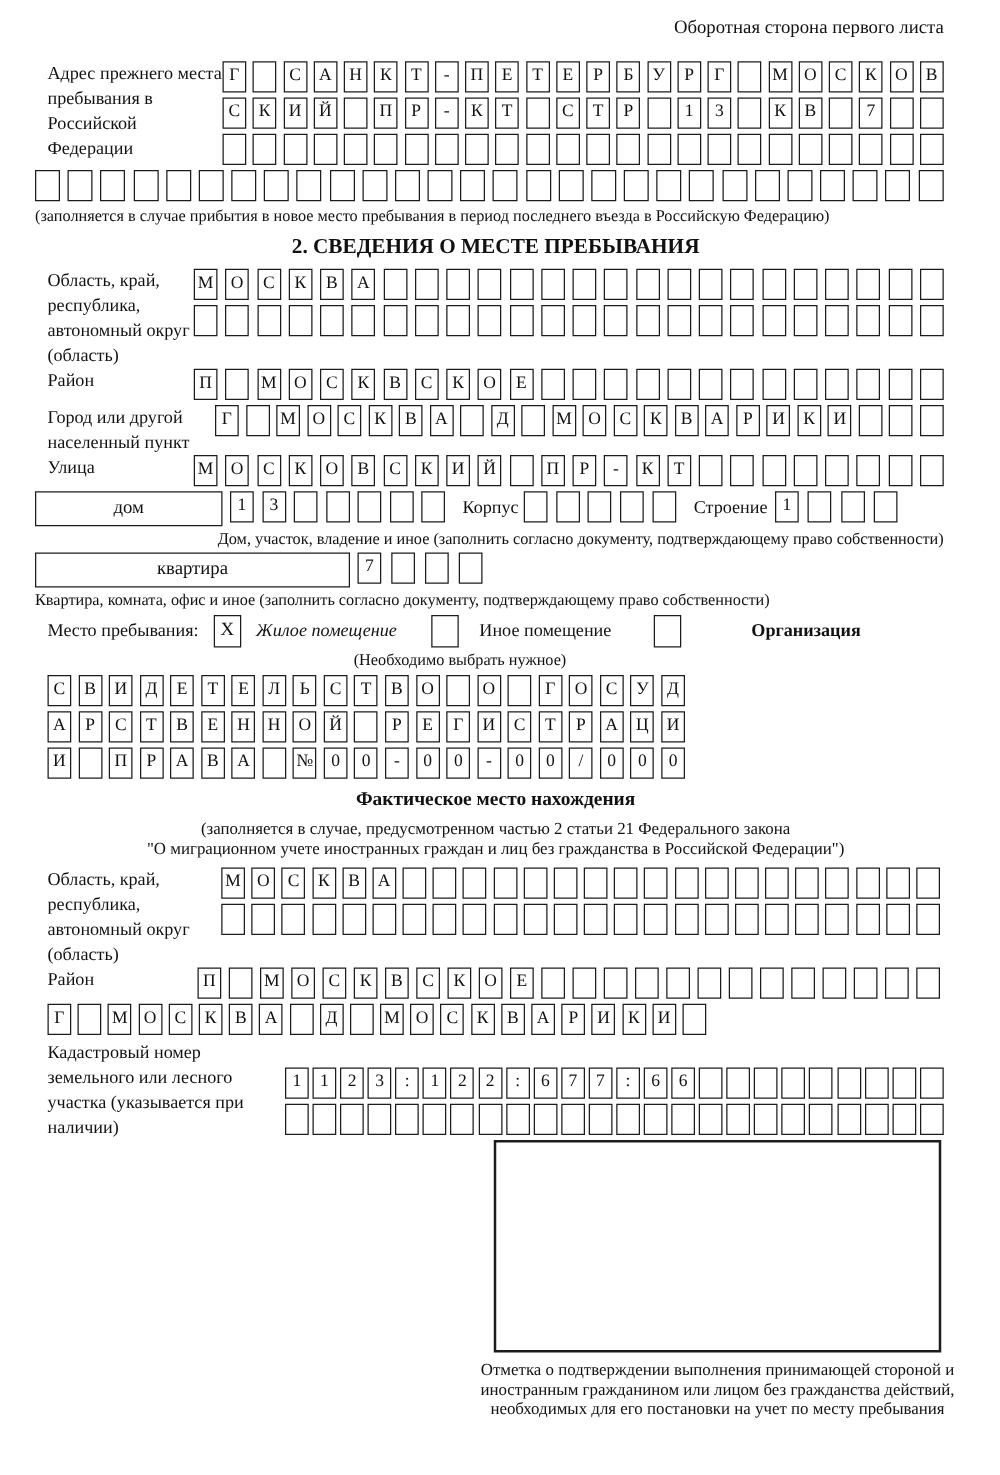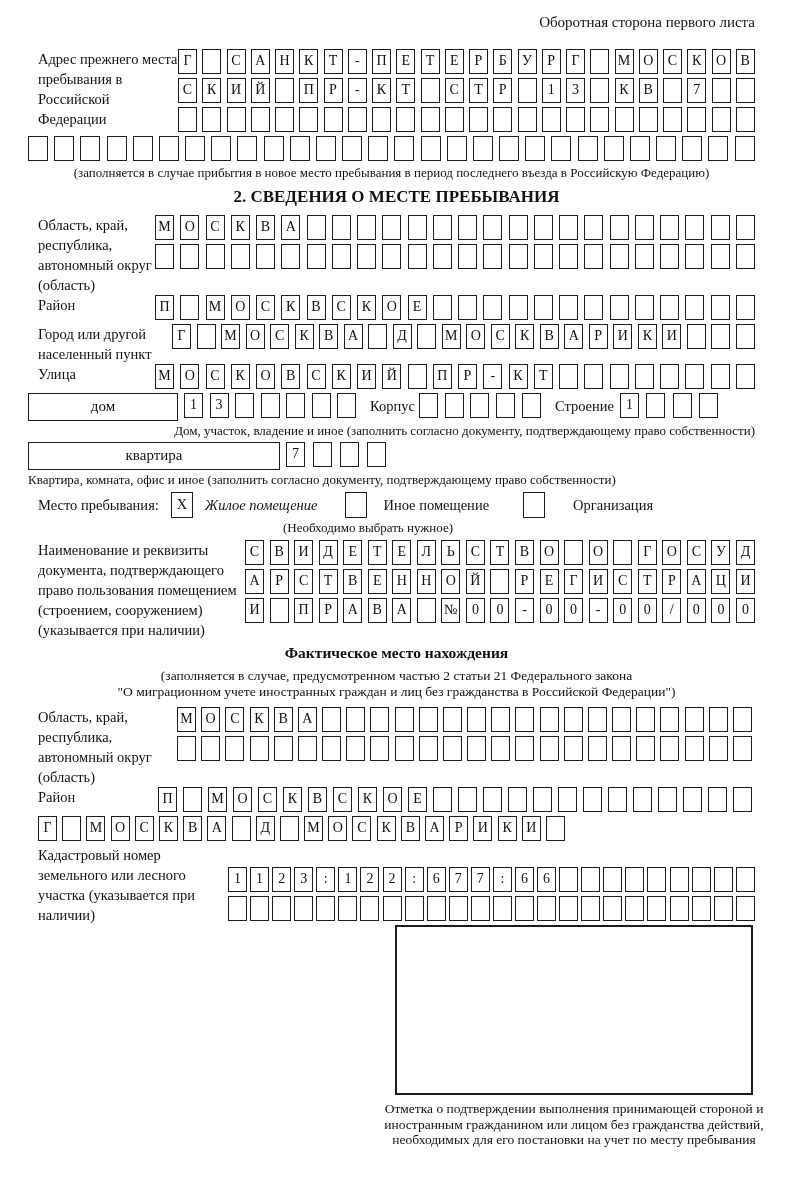--- a/index.html
+++ b/index.html
@@ -6,21 +6,21 @@
   body{width:800px;height:1180px;color:#111;font-family:"Liberation Serif",serif;overflow:hidden;}
   .page{box-sizing:border-box;width:800px;height:1180px;padding:14px 45px 0 38px;position:relative;}
   .corner-note{text-align:right;font-size:15px;margin-bottom:18px;}
   .field{display:flex;align-items:flex-start;}
   .flabel{font-size:14.5px;line-height:20px;flex:0 0 auto;}
   .fgrids{flex:0 0 auto;}
   .grid-row{display:flex;justify-content:space-between;margin-bottom:4px;}
   .cell{box-sizing:border-box;flex:0 0 19px;width:19px;height:25px;border:1.8px solid #1c1c1c;
         text-align:center;font-size:14px;line-height:21px;font-family:"Liberation Serif",serif;}
   .cell-wide{flex-basis:20px;width:20px;}
-  .note{font-size:13px;text-align:center;margin:2px 0 2px -10px;width:727px;}
+  .note{font-size:13px;margin:2px 0 2px -10px;width:727px;}
   .sec-title{font-size:17px;font-weight:bold;text-align:center;margin:6px 0 8px 0;}
   .widebox{box-sizing:border-box;height:28px;border:1.8px solid #1c1c1c;text-align:center;
            font-size:15px;line-height:25px;flex:0 0 auto;}
   .inline-row{display:flex;align-items:flex-start;margin-bottom:2px;}
   .inline-label{font-size:14.5px;line-height:26px;}
   .chk{box-sizing:border-box;width:22px;height:26px;border:1.8px solid #1c1c1c;display:inline-block;
        text-align:center;font-size:15px;line-height:23px;flex:0 0 auto;}
   .small-note{font-size:13px;text-align:center;}
   .center-note{font-size:13.5px;text-align:center;line-height:15.5px;}
   .stamp-box{box-sizing:border-box;width:358px;height:170px;border:2px solid #1c1c1c;margin-left:357px;}
@@ -344,26 +344,25 @@
   </div>
   <div class="note" style="text-align:left;margin-top:0;">Квартира, комната, офис и иное (заполнить согласно документу, подтверждающему право собственности)</div>
 
   <div class="inline-row" style="margin-top:4px;">
     <div class="inline-label">Место пребывания:</div>
     <div class="chk" style="margin-left:12px;">X</div>
     <div class="inline-label" style="margin-left:12px;font-style:italic;">Жилое помещение</div>
     <div class="chk" style="margin-left:28px;"></div>
     <div class="inline-label" style="margin-left:16px;">Иное помещение</div>
     <div class="chk" style="margin-left:34px;"></div>
-    <div class="inline-label" style="margin-left:28px;">Организация</div>
+    <div class="inline-label" style="margin-left:56px;font-weight:bold;">Организация</div>
   </div>
   <div class="small-note" style="margin:0 0 4px 190px;width:280px;">(Необходимо выбрать нужное)</div>
 
   <div class="field">
-    <div class="flabel" style="width:207px;">Наименование и реквизиты документа, подтверждающего право пользования помещением (строением, сооружением) (указывается при наличии)</div>
     <div class="fgrids">
       <div class="grid-row" style="width:510px;">
           <span class="cell">С</span>
           <span class="cell">В</span>
           <span class="cell">И</span>
           <span class="cell">Д</span>
           <span class="cell">Е</span>
           <span class="cell">Т</span>
           <span class="cell">Е</span>
           <span class="cell">Л</span>

